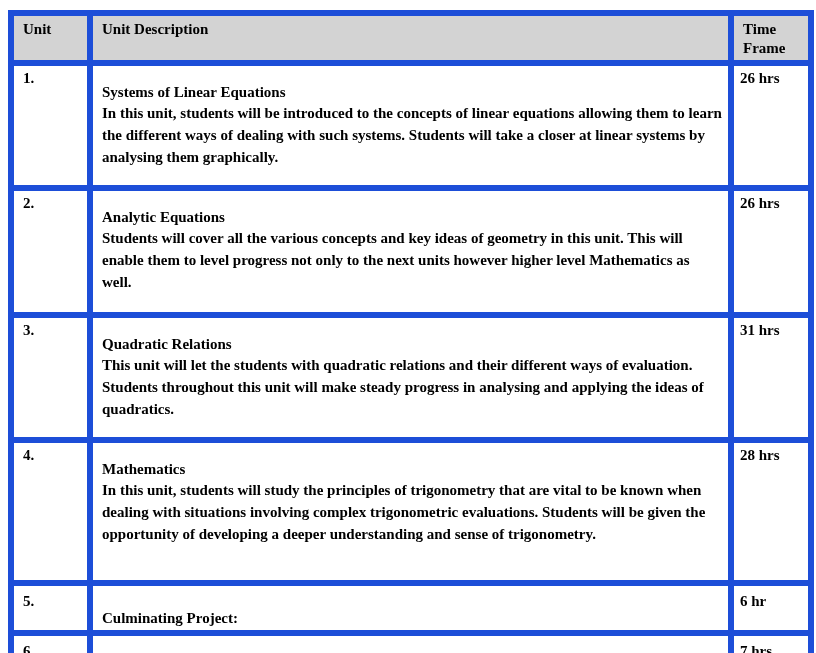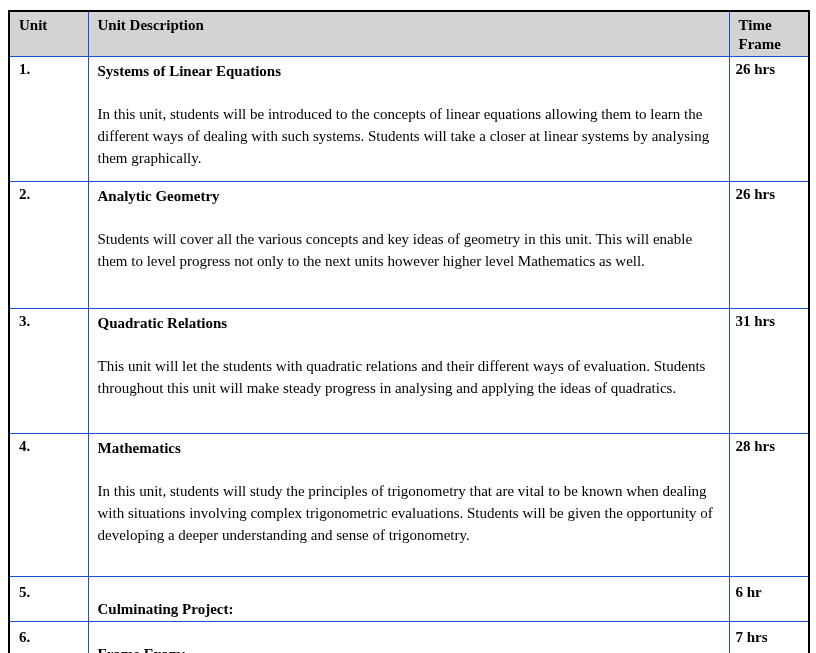--- a/index.html
+++ b/index.html
@@ -13,21 +13,21 @@
   }
   table.course-table {
     border-collapse: collapse;
     table-layout: fixed;
     width: 800px;
     margin: 10px 8px 0 8px;
     border: 2px solid #000000;
   }
   .course-table th,
   .course-table td {
-    border: 1px solid #1d4ed8;
+    border: 6px solid #1d4ed8;
     vertical-align: top;
     font-size: 15px;
     padding: 2px 6px 2px 9px;
     overflow: hidden;
   }
   .course-table thead th {
     background: #d3d3d3;
     text-align: left;
     font-weight: bold;
     line-height: 19px;
@@ -46,26 +46,26 @@
     padding-top: 4px;
   }
   td.hours-cell {
     font-weight: bold;
     padding-top: 4px;
     padding-left: 6px;
     margin-top: 48px;
   }
   .unit-title {
     font-weight: bold;
-    margin-top: 2px;
+    margin-top: 14px;
     line-height: 20px;
   }
   .unit-desc {
-    margin-top: 22px;
     line-height: 22px;
+    font-weight: bold;
   }
   tr.row-small td, tr.row-small-2 td {
     padding-top: 7px;
   }
   tr.row-small td .unit-title,
   tr.row-small-2 td .unit-title {
     margin-top: 15px;
   }
   tr.row-total td {
     padding-top: 3px;
@@ -95,21 +95,21 @@
       <td class="unit-cell">1.</td>
       <td class="desc-cell">
         <div class="unit-title">Systems of Linear Equations</div>
         <div class="unit-desc">In this unit, students will be introduced to the concepts of linear equations allowing them to learn the different ways of dealing with such systems. Students will take a closer at linear systems by analysing them graphically.</div>
       </td>
       <td class="hours-cell">26 hrs</td>
     </tr>
     <tr class="row-unit-2">
       <td class="unit-cell">2.</td>
       <td class="desc-cell">
-        <div class="unit-title">Analytic Geometry</div>
+        <div class="unit-title">Analytic Equations</div>
         <div class="unit-desc">Students will cover all the various concepts and key ideas of geometry in this unit. This will enable them to level progress not only to the next units however higher level Mathematics as well.</div>
       </td>
       <td class="hours-cell">26 hrs</td>
     </tr>
     <tr class="row-unit-3">
       <td class="unit-cell">3.</td>
       <td class="desc-cell">
         <div class="unit-title">Quadratic Relations</div>
         <div class="unit-desc">This unit will let the students with quadratic relations and their different ways of evaluation. Students throughout this unit will make steady progress in analysing and applying the ideas of quadratics.</div>
       </td>

